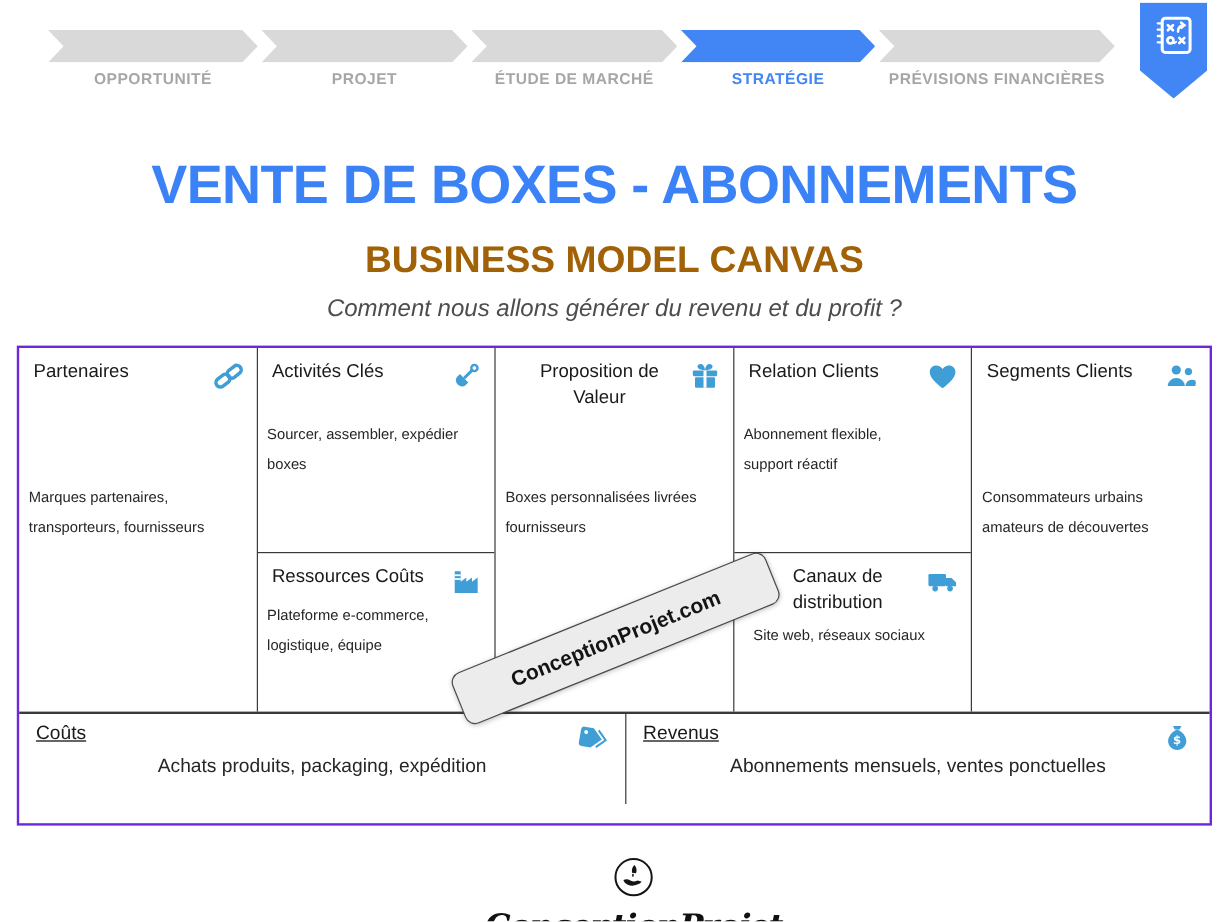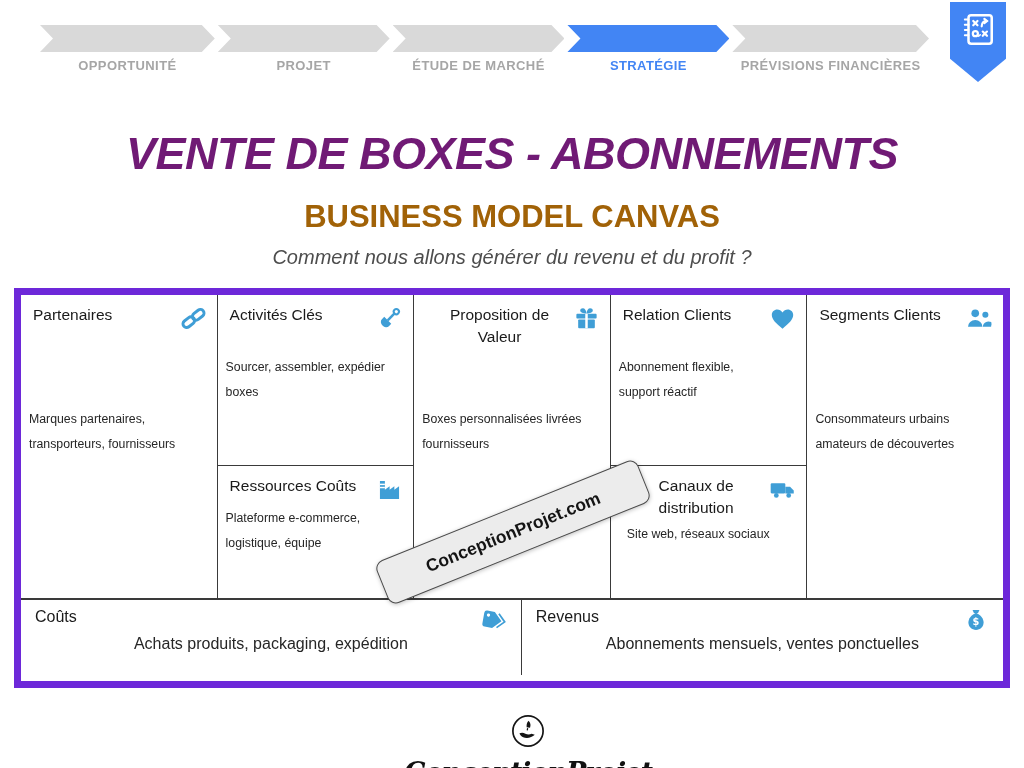--- a/index.html
+++ b/index.html
@@ -17,48 +17,48 @@
                 letter-spacing:.4px; color:#a6a6a6; white-space:nowrap; }
   .step.active .step-label { color:#4285f4; }
 
   
   .badge { position:absolute; left:950px; top:2px; width:56px; height:80px; background:#4285f4;
            clip-path:polygon(0 0,100% 0,100% 71%,50% 100%,0 71%);
            display:flex; justify-content:center; align-items:flex-start; padding-top:9px; }
 
   
   .title { position:absolute; top:128px; left:0; width:100%; text-align:center;
-           font-size:45px; font-weight:bold; letter-spacing:-.5px; color:#701a75;font-style:italic; }
+           font-size:45px; font-weight:bold; letter-spacing:-.5px; color:#3b82f6; }
   .subtitle { position:absolute; top:199px; left:0; width:100%; text-align:center;
               font-size:31px; font-weight:bold; color:#a16207; }
   .tagline { position:absolute; top:246px; left:0; width:100%; text-align:center;
              font-size:20px; font-style:italic; color:#4d4d4d; }
 
   
   .canvas { position:absolute; left:14px; top:288px; width:996px; height:400px;
-            border:7px solid #6d28d9; background:#fff; }
+            border:2px solid #6d28d9; background:#fff; }
   .top-area { display:flex; height:303px; }
   .col { flex:1 1 0; border-right:1.5px solid #3a3a3a; position:relative; display:flex; flex-direction:column; }
   .col:last-child { border-right:none; }
   .cell { position:relative; padding:9px 10px 0 12px; }
   .cell-full { height:100%; }
   .cell-upper { height:170px; }
   .cell-lower { flex:1; border-top:1.5px solid #3a3a3a; }
   .cell-head { display:flex; justify-content:space-between; align-items:flex-start; }
   .cell-title { font-size:15.5px; color:#1a1a1a; white-space:pre-line; line-height:1.45; }
   .cell-title.centered { text-align:center; flex:1; }
   .icon { width:27px; height:27px; flex:0 0 auto; margin-top:1px; }
   .cell-body { position:absolute; left:0; width:100%; padding:0 8px; text-align:left;
                font-size:12.3px; color:#262626; line-height:2.05; white-space:pre-line; }
   .body-mid { top:112px; }
   .body-high { top:60px; }
   .body-low { top:40px; }
   .cell-body.flow { position:static; padding:2px 4px 0 4px; }
 
-  .bottom-row { display:flex; height:77px; border-top:2px solid #3a3a3a; }
+  .bottom-row { display:flex; height:77px; border-top:2px solid #3a3a3a;text-decoration:underline; }
   .b-cell { position:relative; padding:8px 12px 0 14px; }
   .b-costs { width:51%; border-right:1.5px solid #3a3a3a; }
   .b-rev { flex:1; }
   .b-title { font-size:16px; color:#1a1a1a; }
   .b-icon { position:absolute; top:7px; right:12px; width:30px; height:26px; }
   .b-body { position:absolute; top:35px; left:0; width:100%; text-align:center;
             font-size:16px; color:#262626; }
 
   
   .watermark { position:absolute; left:372px; top:509px; width:282px; height:46px;

